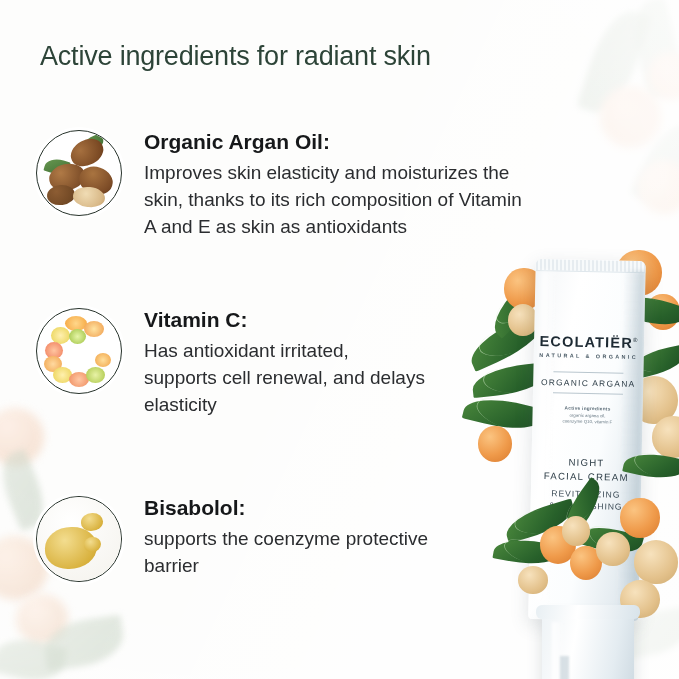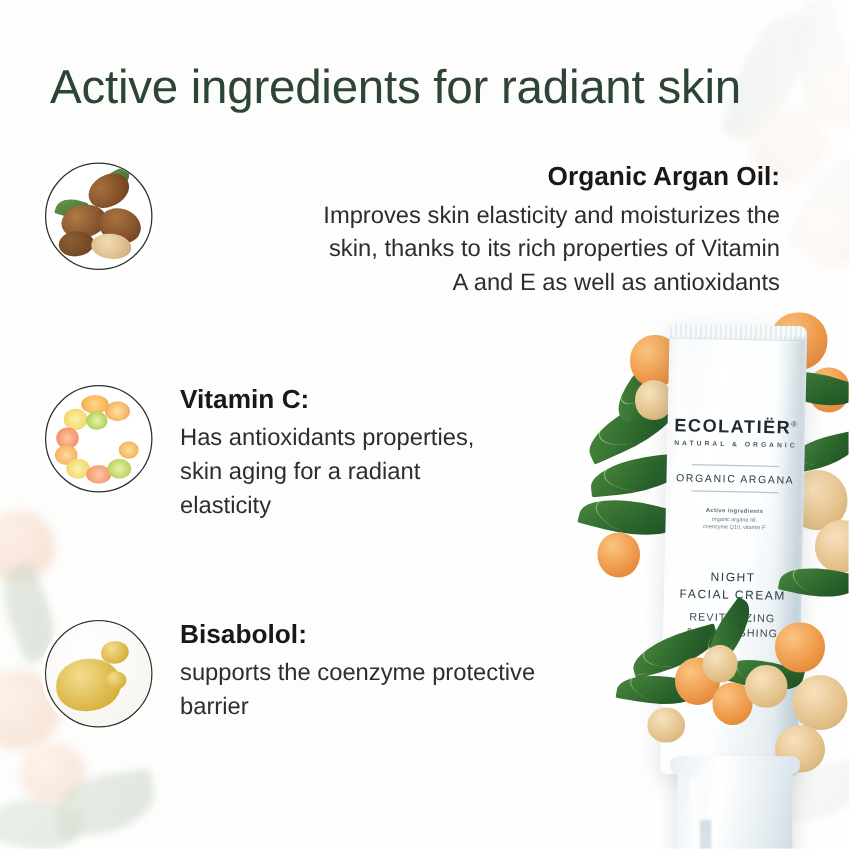--- a/index.html
+++ b/index.html
@@ -17,21 +17,21 @@
   .blob-soft{position:absolute;border-radius:50%;filter:blur(4px);}
 
   .bgfade{position:absolute;inset:0;
     background:linear-gradient(115deg,rgba(255,255,255,.0) 40%,rgba(255,255,255,.75) 72%,rgba(255,255,255,.35) 100%);}
   .vignette-white{position:absolute;inset:0;
     background:radial-gradient(ellipse at 30% 40%, rgba(255,255,255,0) 45%, rgba(255,255,255,.55) 100%);}
 
   
   .headline{
     position:absolute;left:40px;top:22px;width:600px;
-    color:#2d4438;font-size:38px;line-height:1.22;
+    color:#2d4438;font-size:27px;line-height:1.22;
     font-weight:400;letter-spacing:-.2px;z-index:12;
   }
   .headline span{display:block;}
 
   
   .block{position:absolute;z-index:12;}
   .badge{
     position:absolute;left:0;top:0;width:84px;height:84px;border-radius:50%;
     border:1.6px solid #27332b;overflow:hidden;background:#fff;
     box-shadow:0 0 0 3px rgba(255,255,255,.85);
@@ -140,38 +140,38 @@
     <div class="leaf-soft" style="left:620px;top:612px;width:70px;height:42px;background:linear-gradient(150deg,#d3ddcf,#bfcdbb);transform:rotate(-10deg);border-radius:60% 6% 60% 6%;"></div>
 
     <div class="bgfade"></div>
     <div class="vignette-white"></div>
   </div>
 
   <h1 class="headline">
     <span>Active ingredients for radiant skin</span>
   </h1>
 
-  <div class="block" style="left:36px;top:130px;width:600px;height:130px;text-align:right;">
+  <div class="block" style="left:36px;top:130px;width:600px;height:130px;">
     <div class="badge">
       <div class="badge-inner">
         <div class="nut-leaf" style="left:42px;top:6px;width:26px;height:16px;transform:rotate(-22deg);"></div>
         <div class="nut-leaf" style="left:8px;top:28px;width:24px;height:15px;transform:rotate(16deg);"></div>
         <div class="nut" style="left:33px;top:9px;width:34px;height:25px;transform:rotate(-28deg);background:radial-gradient(circle at 35% 30%,#a6703f,#7b4a24 70%,#5f3519);"></div>
         <div class="nut" style="left:12px;top:33px;width:36px;height:26px;transform:rotate(-12deg);background:radial-gradient(circle at 35% 30%,#b07a46,#80502a 70%,#623a1e);"></div>
         <div class="nut" style="left:42px;top:36px;width:34px;height:27px;transform:rotate(18deg);background:radial-gradient(circle at 35% 30%,#a97440,#7d4c27 70%,#5e3619);"></div>
         <div class="nut" style="left:10px;top:54px;width:28px;height:20px;transform:rotate(-6deg);background:radial-gradient(circle at 35% 30%,#8d5d33,#66401f);"></div>
         <div class="nut" style="left:36px;top:56px;width:32px;height:20px;transform:rotate(6deg);background:radial-gradient(circle at 40% 35%,#f0dcb4,#d8b887 70%,#c29e6b);"></div>
       </div>
     </div>
     <div class="b-txt">
       <div class="b-title">Organic Argan Oil:</div>
       <div class="b-body">
         <span>Improves skin elasticity and moisturizes the</span>
-        <span>skin, thanks to its rich properties of Vitamin</span>
-        <span>A and E as well as antioxidants</span>
+        <span>skin, thanks to its rich composition of Vitamin</span>
+        <span>A and E as skin as antioxidants</span>
       </div>
     </div>
   </div>
 
   <div class="block" style="left:36px;top:308px;width:600px;height:150px;">
     <div class="badge">
       <div class="badge-inner">
         <div class="cit" style="left:28px;top:7px;width:22px;height:15px;background:radial-gradient(circle at 50% 50%,#ffd78a,#f5a33c);"></div>
         <div class="cit" style="left:47px;top:12px;width:20px;height:16px;background:radial-gradient(circle at 50% 50%,#ffe3a0,#ef9a4a);"></div>
         <div class="cit" style="left:14px;top:18px;width:19px;height:17px;background:radial-gradient(circle at 50% 50%,#fff0b0,#e8d14e);"></div>
@@ -180,22 +180,22 @@
         <div class="cit" style="left:7px;top:47px;width:18px;height:16px;background:radial-gradient(circle at 50% 50%,#ffd9a0,#f0a24a);"></div>
         <div class="cit" style="left:16px;top:58px;width:19px;height:16px;background:radial-gradient(circle at 50% 50%,#fff0ae,#e9d04f);"></div>
         <div class="cit" style="left:32px;top:63px;width:20px;height:15px;background:radial-gradient(circle at 50% 50%,#ffc8a4,#ee8a5c);"></div>
         <div class="cit" style="left:49px;top:58px;width:19px;height:16px;background:radial-gradient(circle at 50% 50%,#e8f2a6,#a8c545);"></div>
         <div class="cit" style="left:58px;top:44px;width:16px;height:14px;background:radial-gradient(circle at 50% 50%,#ffdf9c,#f0a145);"></div>
       </div>
     </div>
     <div class="b-txt">
       <div class="b-title">Vitamin C:</div>
       <div class="b-body">
-        <span>Has antioxidants properties,</span>
-        <span>skin aging for a radiant</span>
+        <span>Has antioxidant irritated,</span>
+        <span>supports cell renewal, and delays</span>
         <span>elasticity</span>
       </div>
     </div>
   </div>
 
   <div class="block" style="left:36px;top:496px;width:600px;height:130px;">
     <div class="badge">
       <div class="badge-inner" style="background:radial-gradient(circle at 40% 30%,#ffffff,#f4f2ec);">
         <div class="oil" style="left:8px;top:30px;width:52px;height:42px;"></div>
         <div class="oil" style="left:47px;top:40px;width:17px;height:15px;"></div>

